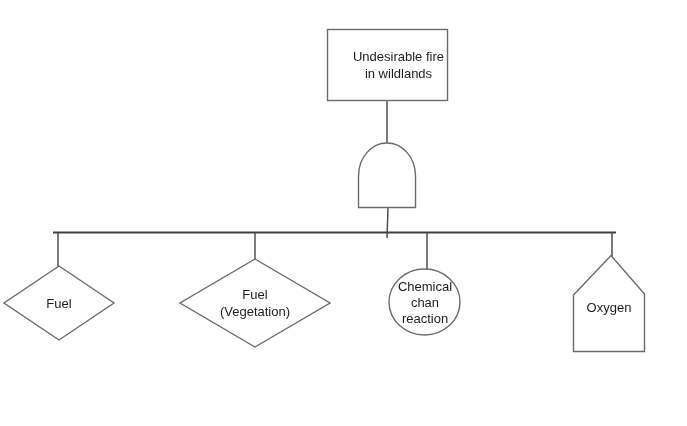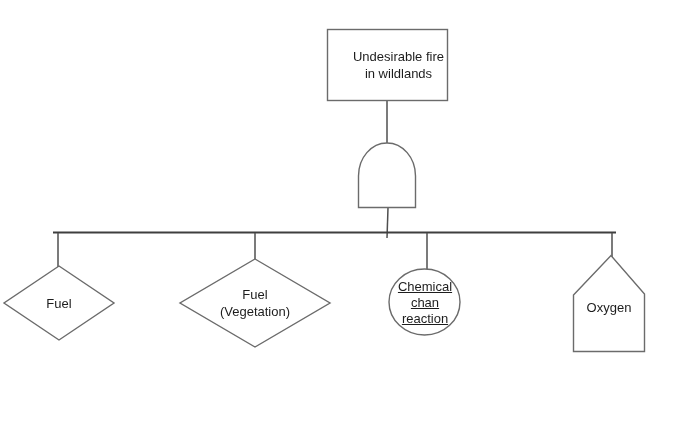--- a/index.html
+++ b/index.html
@@ -57,19 +57,19 @@
 
   <div class="node-label" style="left:327px;top:29px;width:143px;height:72px;">Undesirable fire
 in wildlands</div>
 
 
   <div class="node-label" style="left:8px;top:266px;width:102px;height:74px;">Fuel</div>
 
   <div class="node-label" style="left:180px;top:259px;width:150px;height:88px;">Fuel
 (Vegetation)</div>
 
-  <div class="node-label chem-label" style="left:379px;top:269px;width:92px;height:67px;text-decoration:underline;">Chemical
+  <div class="node-label chem-label" style="left:379px;top:269px;width:92px;height:67px;">Chemical
 chan
 reaction</div>
 
   <div class="node-label" style="left:573px;top:281px;width:72px;height:52px;">Oxygen</div>
 
 </div>
 
 </body></html>

